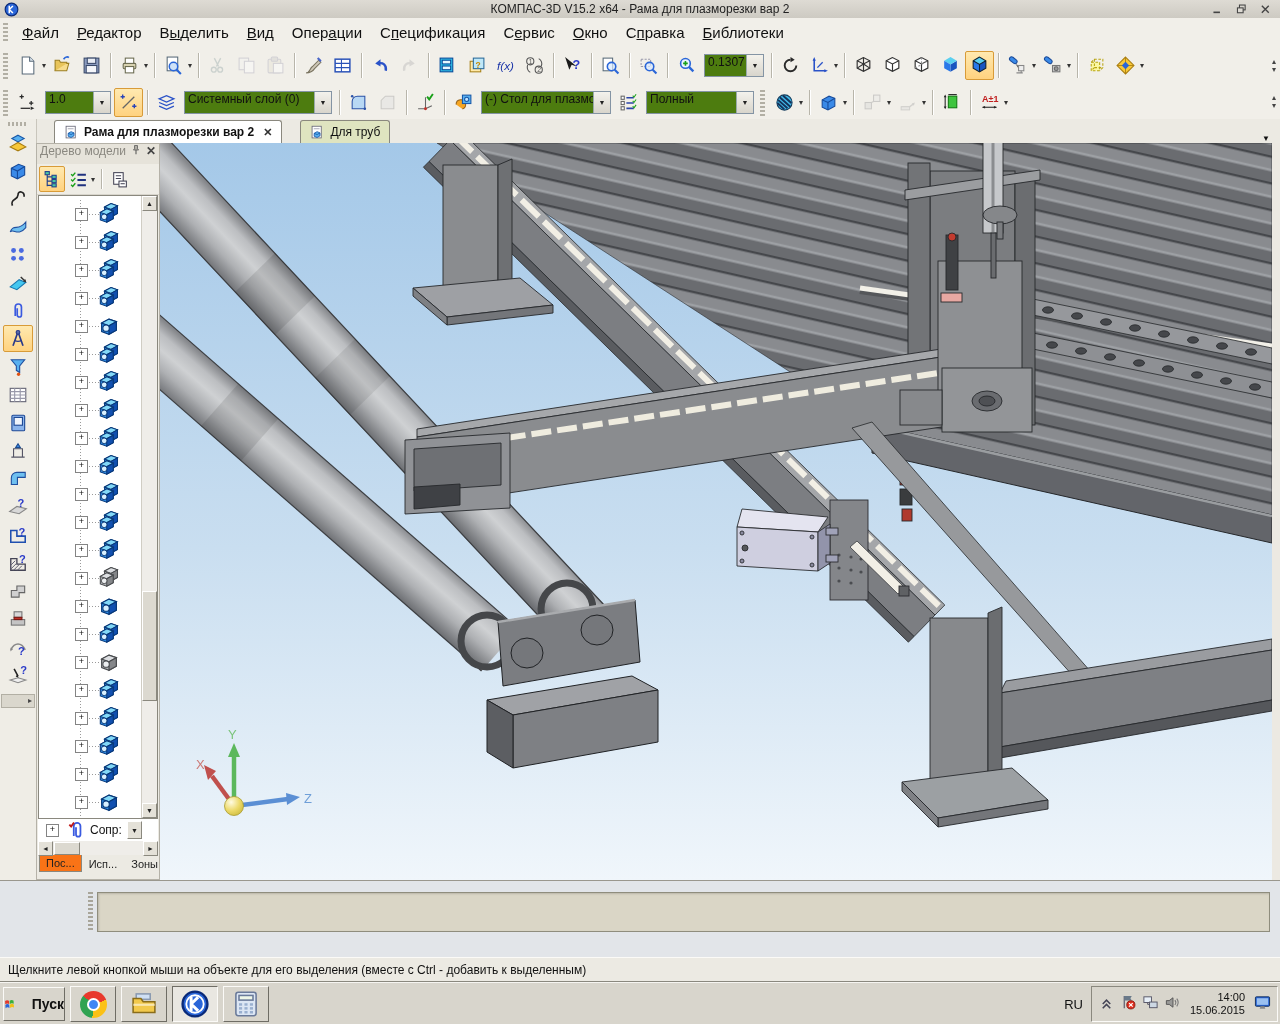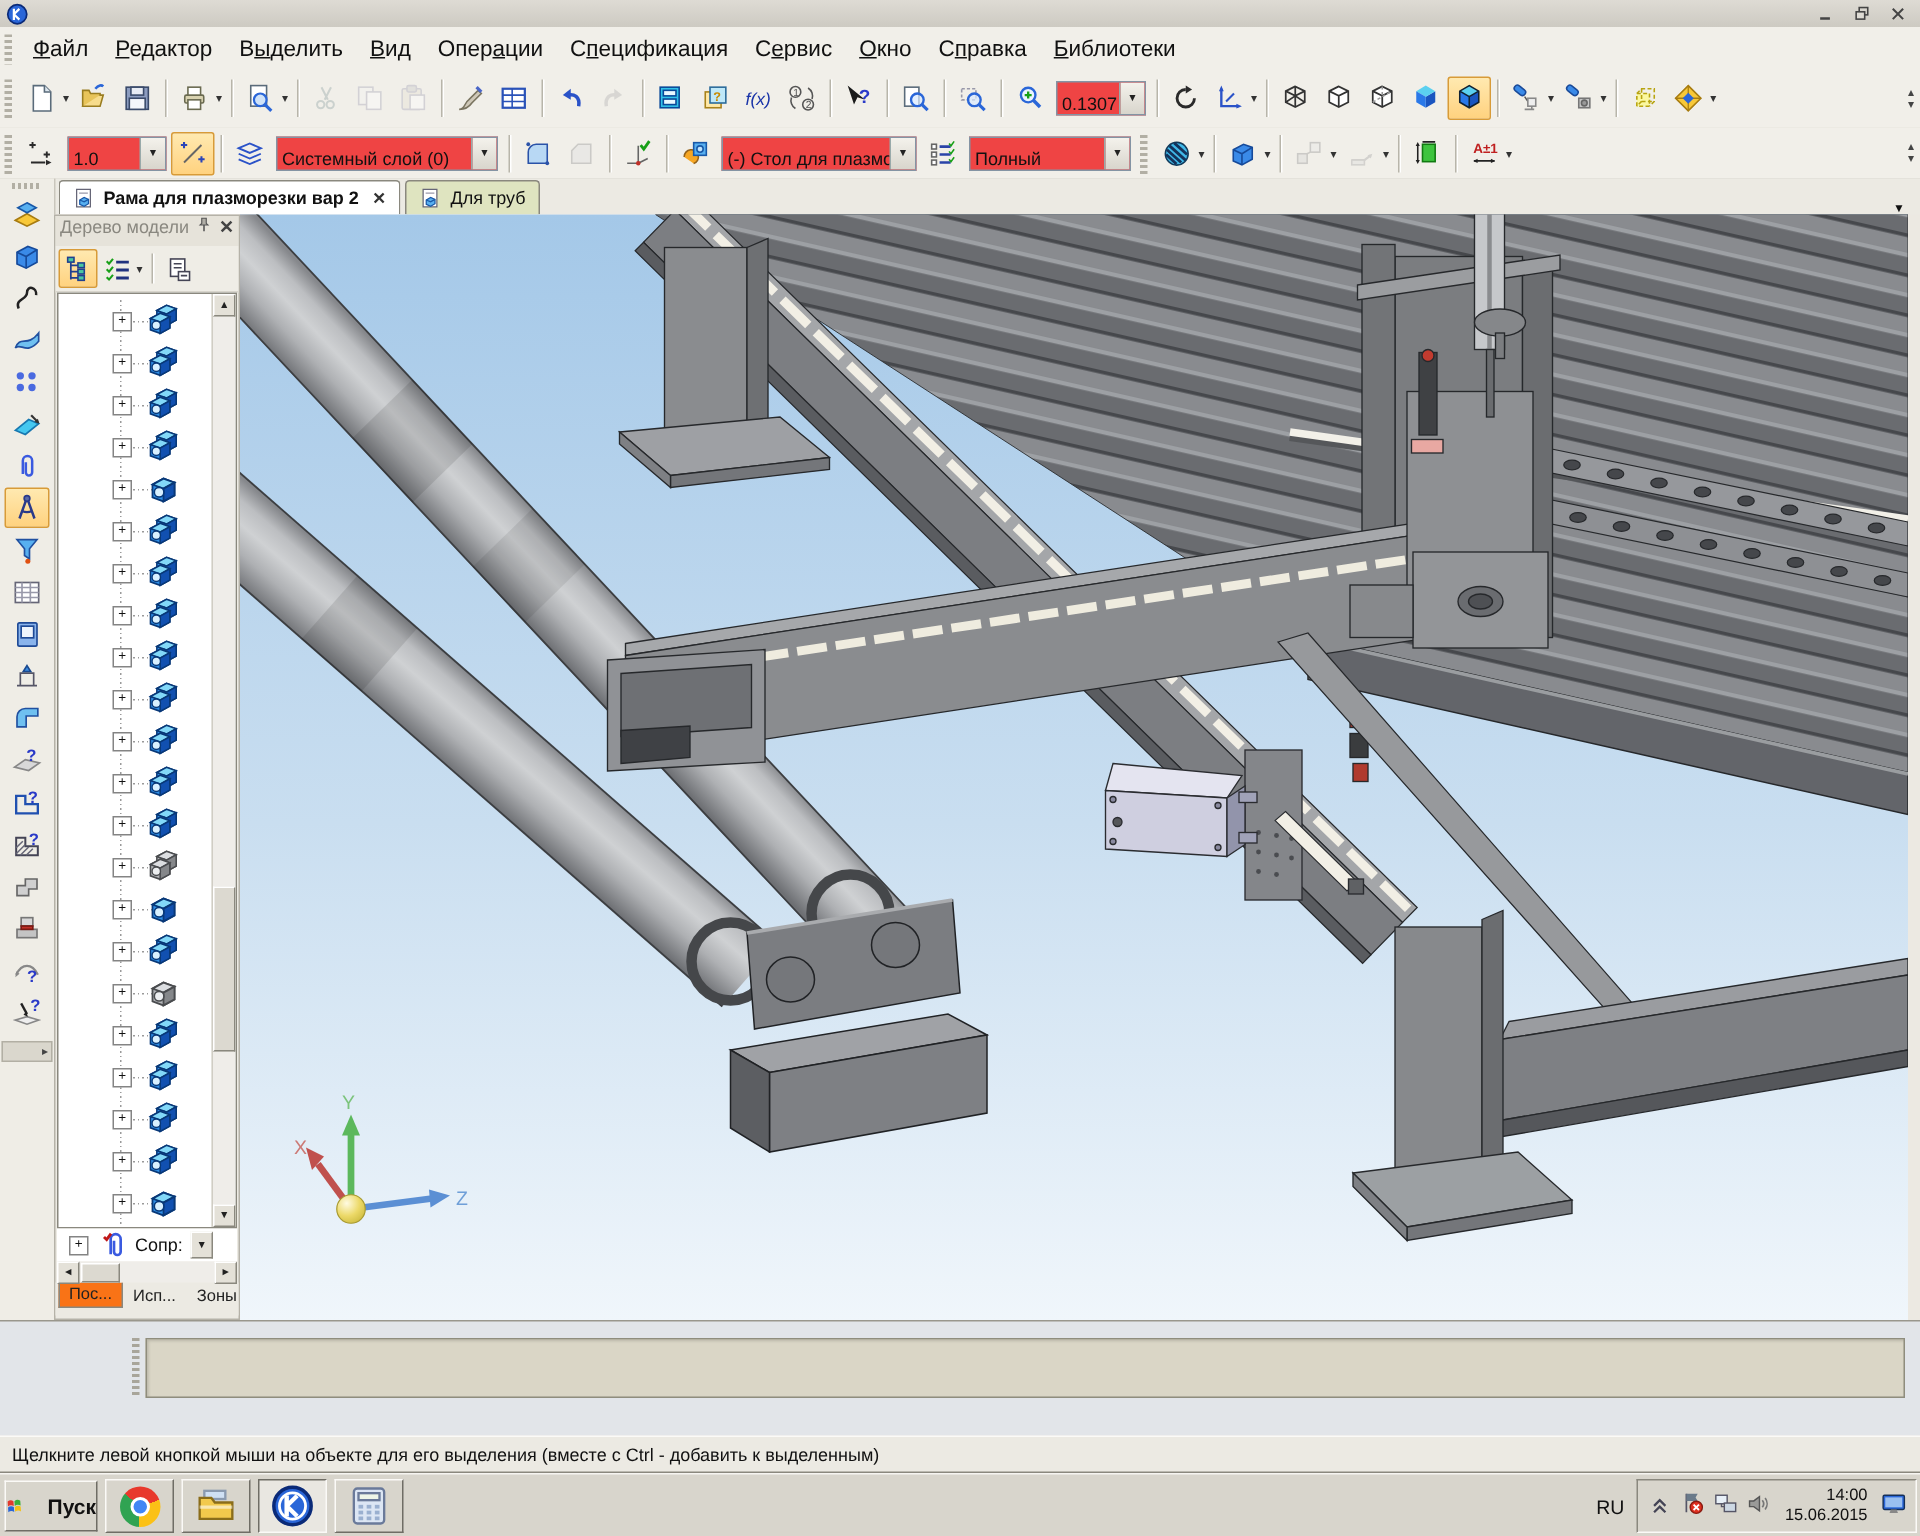--- a/index.html
+++ b/index.html
@@ -23,29 +23,29 @@
   #tb1{left:0;top:46px;width:1280px;height:39px;border-bottom:1px solid #dcd9d0;}
   #tb2{left:0;top:85px;width:1280px;height:34px;border-bottom:1px solid #c9c6bc;}
   .tbtn{width:27px;height:27px;display:flex;align-items:center;justify-content:center;border:1px solid transparent;border-radius:2px;position:relative;flex:0 0 auto;}
   .tbtn svg{width:19px;height:19px;}
   .tbtn.dis svg{opacity:.42;}
   .tbtn.act{background:linear-gradient(#ffe9b0,#ffd27f);border:1px solid #d89b38;}
   .ddarr{font-size:8px;color:#333;margin:0 2px 0 0;align-self:center;}
   .tsep{width:1px;height:25px;background:#b8b5aa;box-shadow:1px 0 0 #fff;margin:0 4px;flex:0 0 auto;}
   .grip{width:5px;height:26px;margin:1px 5px 0 3px;flex:0 0 auto;
         background:repeating-linear-gradient(to bottom,#b2afa4 0 2px,transparent 2px 4px);}
-  .combo{height:21px;border:1px solid #8494a4;background:#ef4444;display:flex;align-items:flex-end;
+  .combo{height:21px;border:1px solid #8494a4;background:#4d7c0f;display:flex;align-items:flex-start;
          font-size:12px;margin:0 3px;flex:0 0 auto;overflow:hidden;}
   .combo .ctext{padding:0 3px;white-space:nowrap;overflow:hidden;flex:1;}
   .combo .cbtn{width:16px;height:100%;border-left:1px solid #9aa;background:linear-gradient(#f4f2ec,#d8d5cc);
                display:flex;align-items:center;justify-content:center;font-size:7px;color:#222;flex:0 0 16px;}
   .ovf{margin-left:auto;margin-right:4px;font-size:8px;color:#444;line-height:8px;text-align:center;}
   
   #tabbar{left:36px;top:119px;width:1244px;height:24px;background:#eceae3;display:flex;align-items:flex-end;}
-  .doctab{height:22px;display:flex;align-items:center;gap:5px;padding:0 9px;margin-left:3px;
+  .doctab{height:22px;display:flex;align-items:center;gap:5px;padding:0 9px;margin-left:18px;
           border:1px solid #8a887e;border-bottom:none;border-radius:3px 3px 0 0;font-size:12px;
           background:linear-gradient(#fbfaf6,#e9e6da);}
   .doctab.active{font-weight:bold;background:#fff;}
   .doctab.alt{background:#dfe4c0;}
   .doctab svg{width:15px;height:15px;}
   .tabclose{font-size:11px;font-weight:bold;margin-left:4px;color:#333;}
   #tablist-arrow{margin-left:auto;margin-right:10px;font-size:8px;color:#111;}
   
   #leftbar{left:0;top:119px;width:36px;height:765px;background:#efede6;border-right:1px solid #c9c6bc;}
   #leftbar .lgrip{margin:3px auto;width:20px;height:4px;background:repeating-linear-gradient(to right,#b2afa4 0 2px,transparent 2px 4px);}
@@ -129,20 +129,21 @@
 <body>
 
 <div id="titlebar" class="abs">
   <span style="margin-left:4px;width:15px;height:15px;display:inline-block;">
     <svg viewBox="0 0 18 18">
         <circle cx="9" cy="9" r="7.6" fill="#2a66d8"></circle>
         <circle cx="9" cy="9" r="7.6" fill="none" stroke="#0a2a78" stroke-width="1.4"></circle>
         <path d="M6.3 4.5v9M6.3 9l4.4-4.3M6.3 9l4.4 4.3" stroke="#fff" stroke-width="1.8" fill="none"></path>
       </svg>
   </span>
+  <span class="title">КОМПАС-3D V15.2  x64 - Рама для плазморезки вар 2</span>
   <div id="wincontrols">
     <span class="winbtn">
         <svg viewBox="0 0 16 16">
           <path d="M3 11.5h8" stroke="#444" stroke-width="2" fill="none"></path>
         </svg>
       </span>
     <span class="winbtn">
         <svg viewBox="0 0 16 16">
           <rect x="5.5" y="2.5" width="7" height="6" fill="none" stroke="#444" stroke-width="1.3"></rect>
           <rect x="3" y="6" width="7" height="6" fill="#dedbd4" stroke="#444" stroke-width="1.3"></rect>

